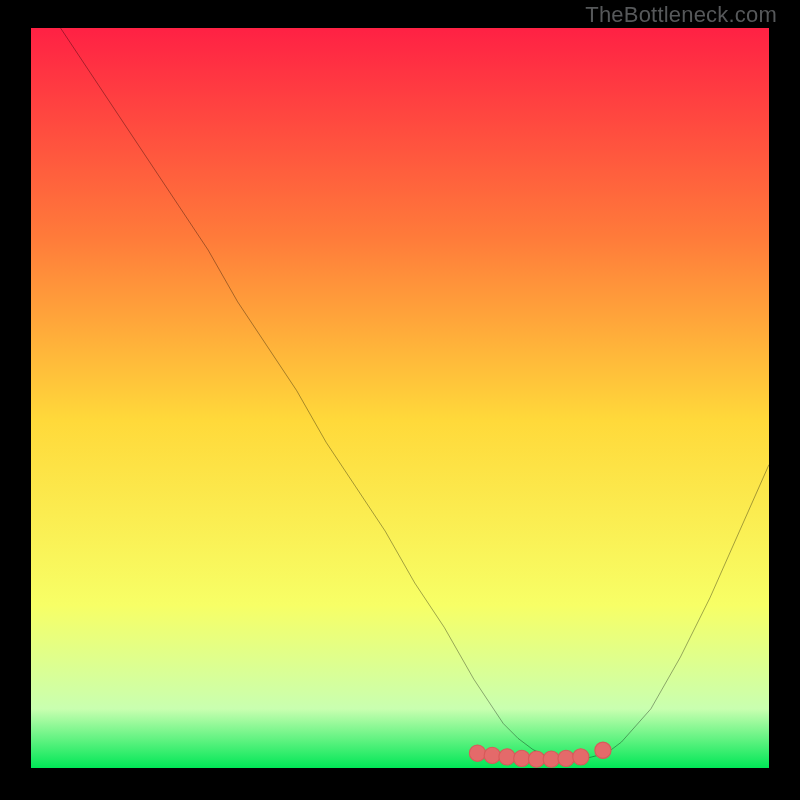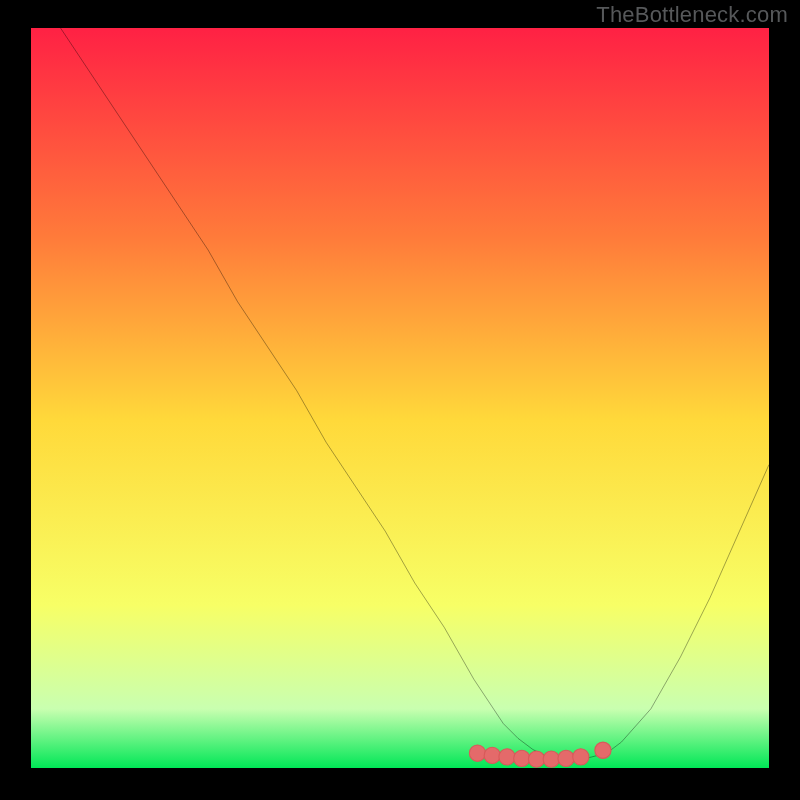--- a/index.html
+++ b/index.html
@@ -12,21 +12,21 @@
   }
   .frame {
     position: relative;
     width: 800px;
     height: 800px;
     background: #000;
   }
   .watermark {
     position: absolute;
     top: 2px;
-    right: 12px;
+    right: 23px;
     font-family: Arial, Helvetica, sans-serif;
     font-size: 22px;
     font-weight: 500;
     color: #56585a;
     letter-spacing: 0.2px;
   }
   svg {
     position: absolute;
     left: 31px;
     top: 28px;

